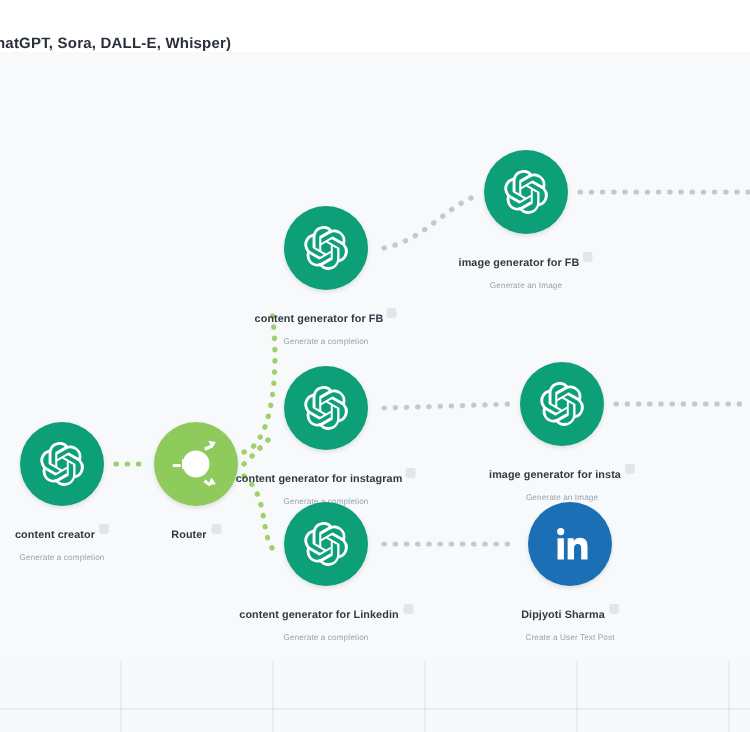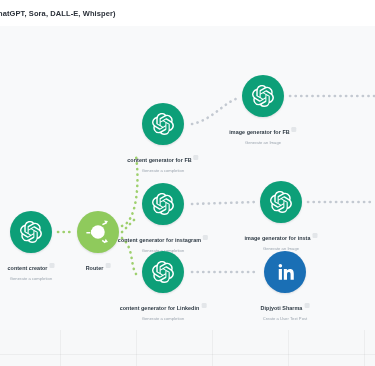--- a/index.html
+++ b/index.html
@@ -9,21 +9,21 @@
     font-family:"Liberation Sans", sans-serif;
     -webkit-font-smoothing:antialiased;
   }
   .app{position:relative;width:375px;height:366px;background:#fff;}
 
   
   .header{
     position:absolute;left:0;top:0;width:375px;height:26px;
     background:#ffffff;
     border-bottom:5px solid #a16207;
-    display:flex;align-items:center;
+    display:flex;align-items:flex-end;
   }
   .header-title{
     font-size:7.5px;color:#2a3039;font-weight:600;
     letter-spacing:.1px;white-space:nowrap;
     padding-left:0px;margin-left:-2px;
   }
 
   
   .canvas{
     position:absolute;left:0;top:26px;width:375px;height:340px;

